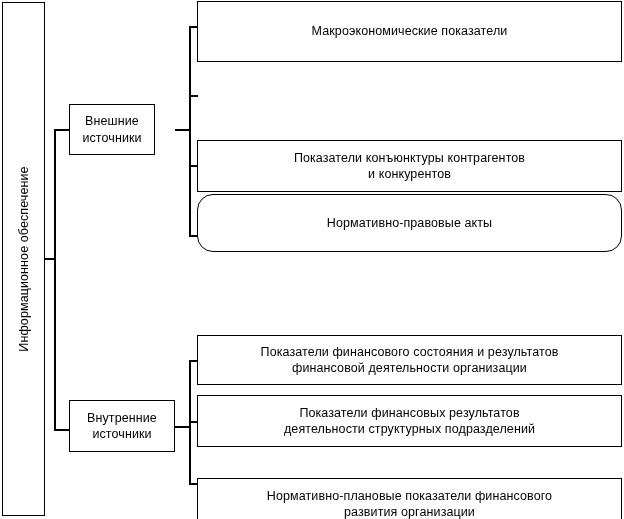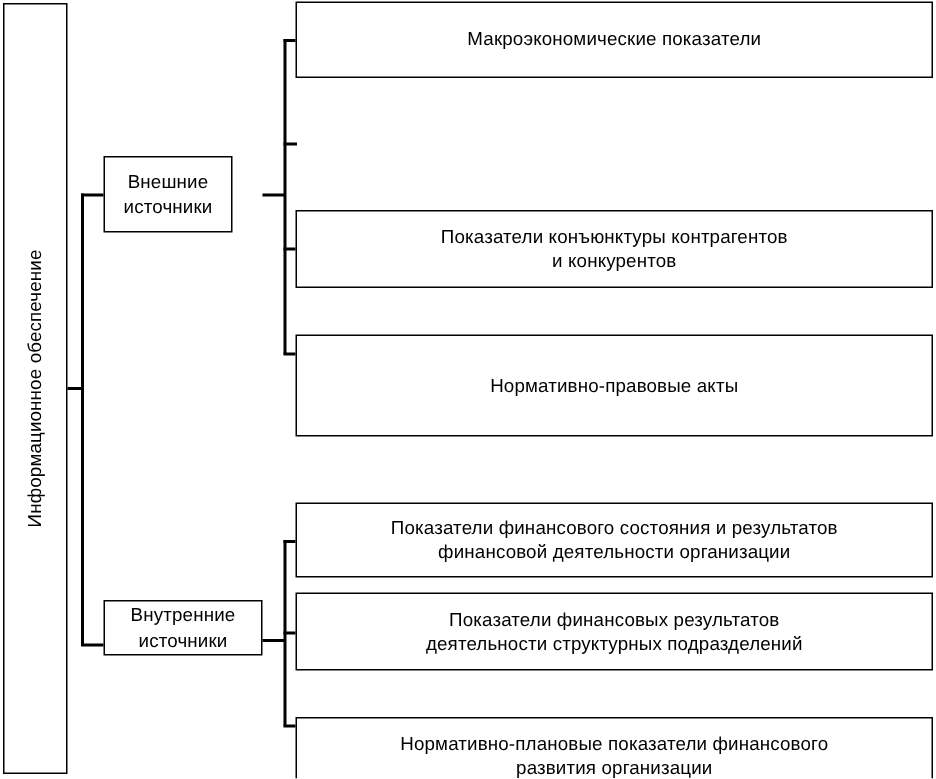--- a/index.html
+++ b/index.html
@@ -61,21 +61,21 @@
   #cat-external {
     left: 69px;
     top: 104px;
     width: 86px;
     height: 51px;
   }
   #cat-internal {
     left: 69px;
     top: 400px;
     width: 106px;
-    height: 37px;
+    height: 52px;
   }
 
   
   .leaf-node {
     left: 197px;
     width: 425px;
   }
   .leaf-node .label {
     font-size: 12.5px;
     line-height: 1.3;
@@ -108,28 +108,28 @@
 источники</span>
   </div>
 
   <div class="conn h" style="left:175px; top:129px; width:15px;"></div>
   <div class="conn v" style="left:189px; top:26px; height:210px;"></div>
   <div class="conn h" style="left:189px; top:26px; width:9px;"></div>
   <div class="conn h" style="left:189px; top:95px; width:9px;"></div>
   <div class="conn h" style="left:189px; top:165px; width:9px;"></div>
   <div class="conn h" style="left:189px; top:235px; width:9px;"></div>
 
-  <div class="node leaf-node" style="top:1px; height:51px;text-align:center;">
+  <div class="node leaf-node" style="top:1px; height:61px;text-align:center;">
     <span class="label">Макроэкономические показатели</span>
   </div>
   <div class="node leaf-node" style="top:140px; height:52px;">
     <span class="label">Показатели конъюнктуры контрагентов
 и конкурентов</span>
   </div>
-  <div class="node leaf-node" style="top:223px; height:68px;">
+  <div class="node leaf-node" style="top:194px; height:58px;border-radius:16px;">
     <span class="label">Нормативно-правовые акты</span>
   </div>
 
   <div class="node cat-node" id="cat-internal">
     <span class="label">Внутренние
 источники</span>
   </div>
 
   <div class="conn h" style="left:175px; top:426px; width:15px;"></div>
   <div class="conn v" style="left:189px; top:360px; height:124px;"></div>

